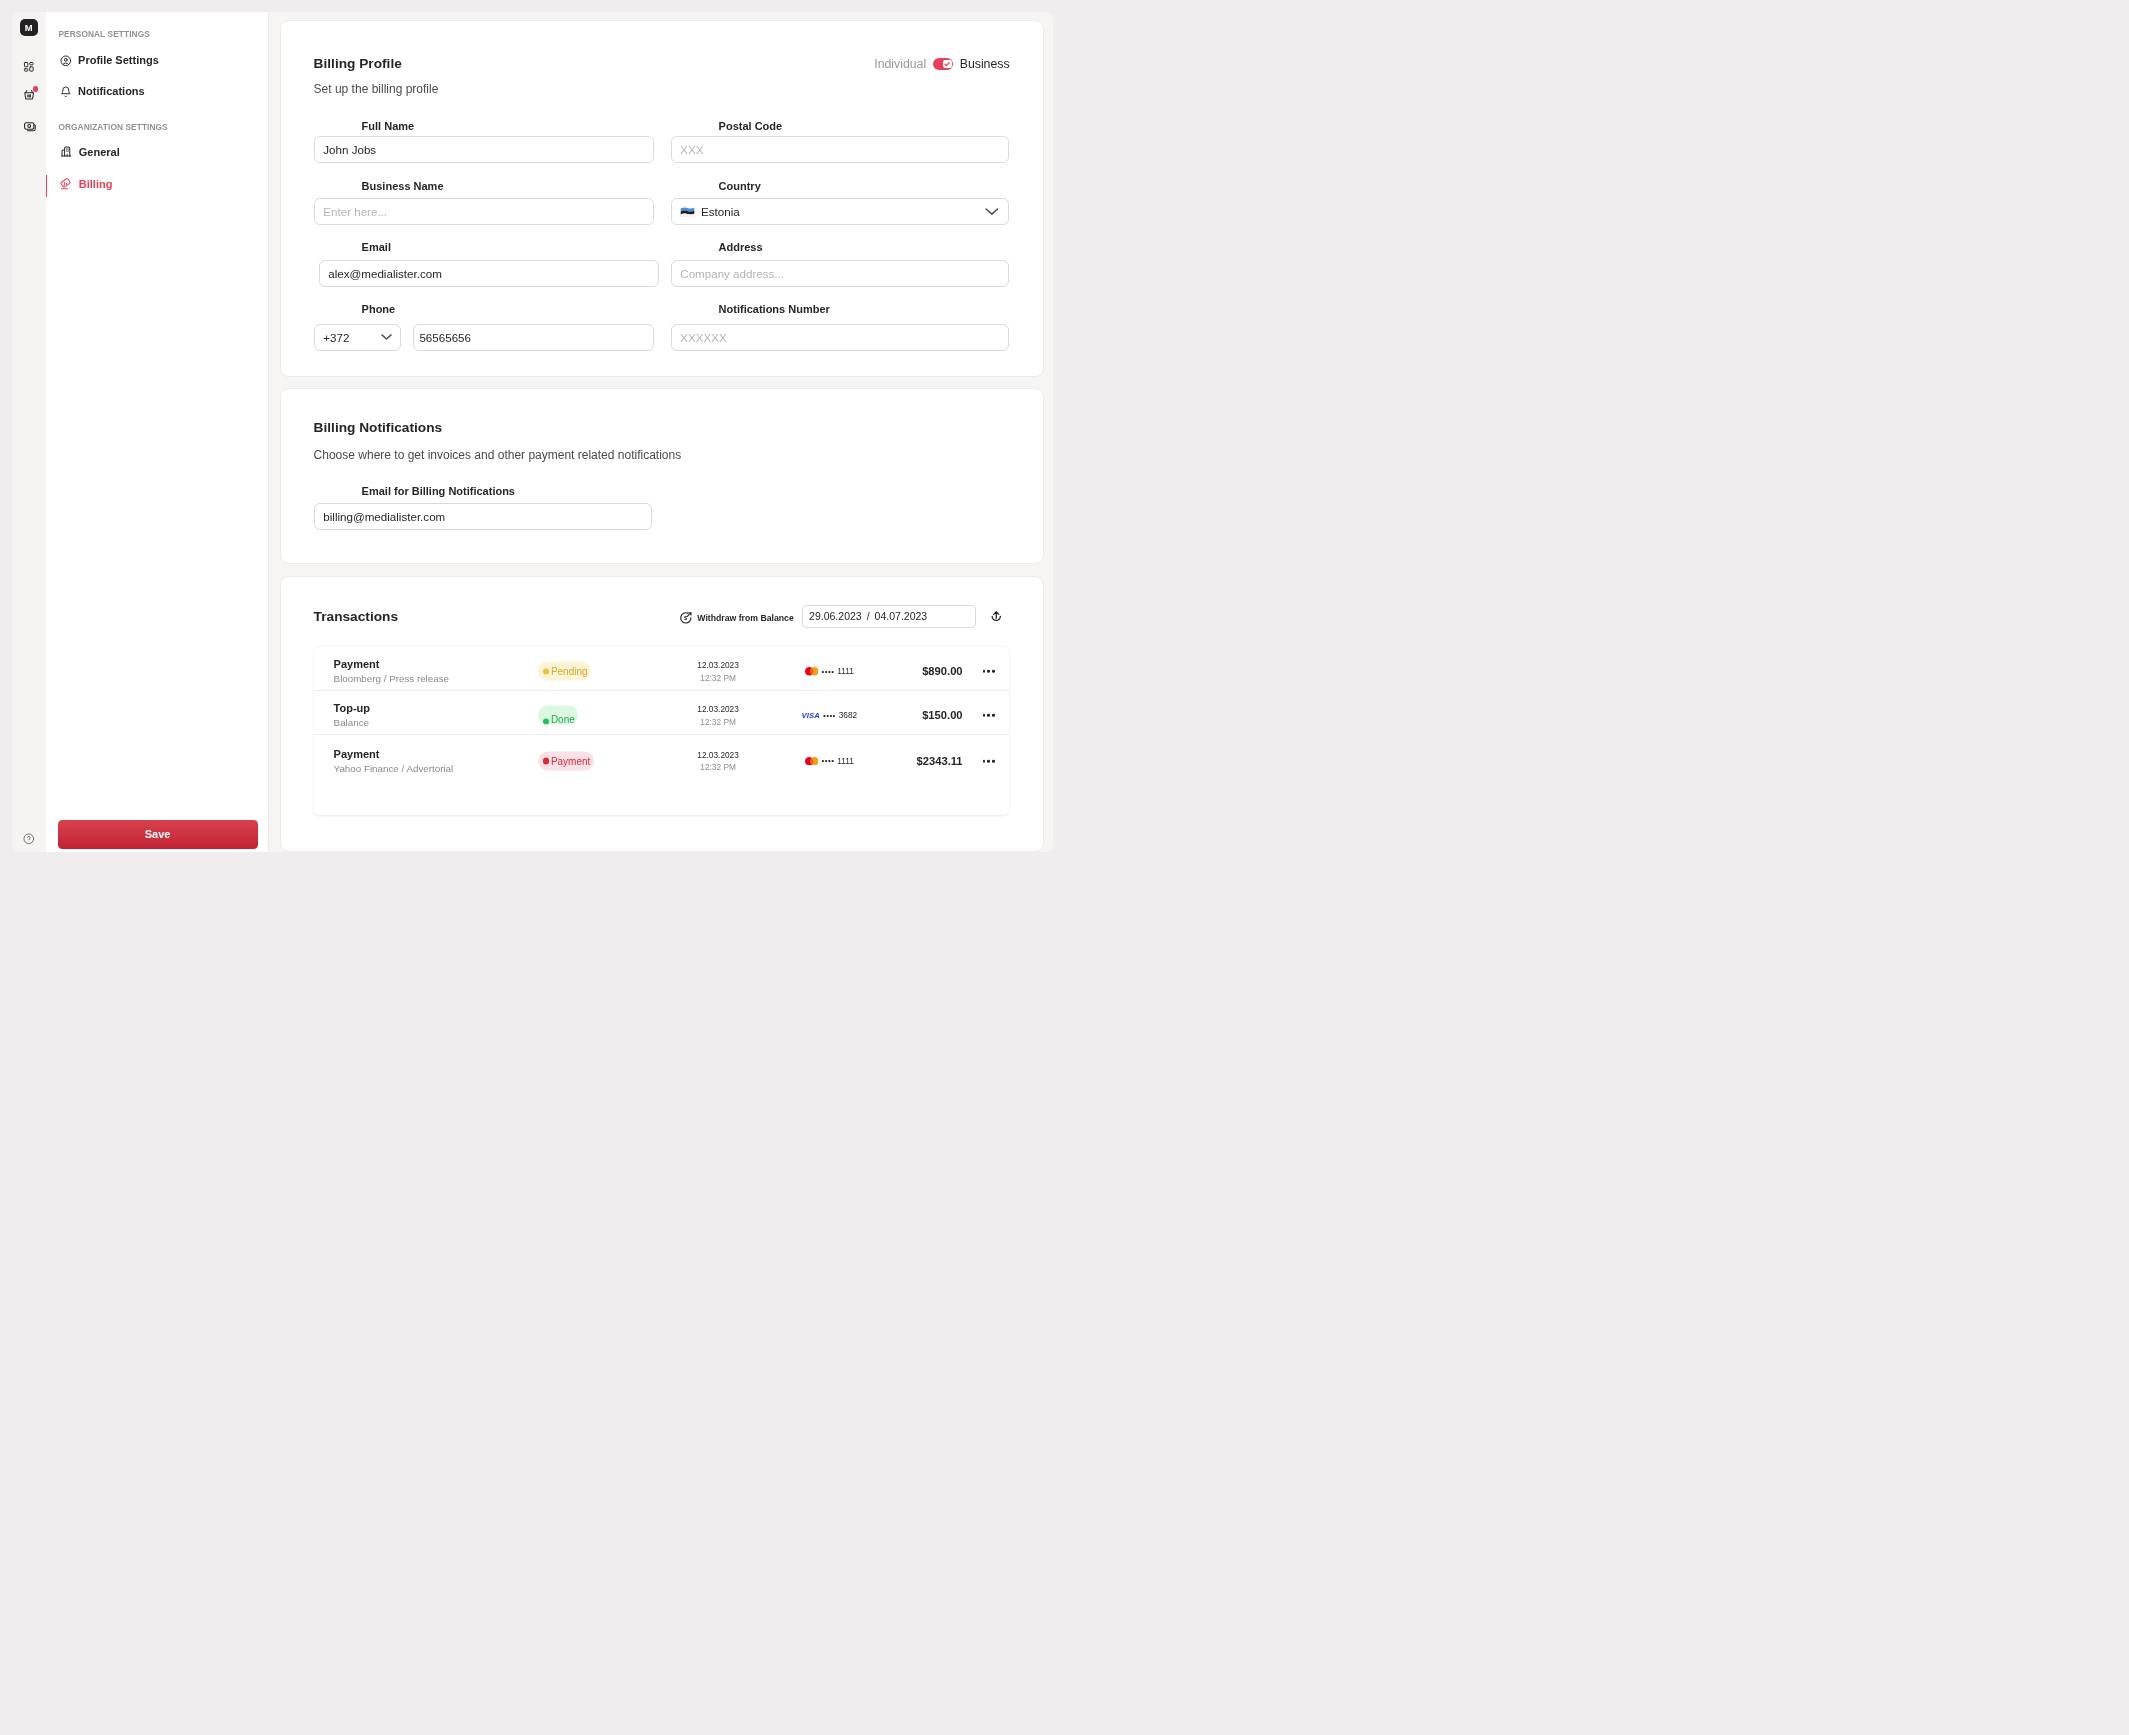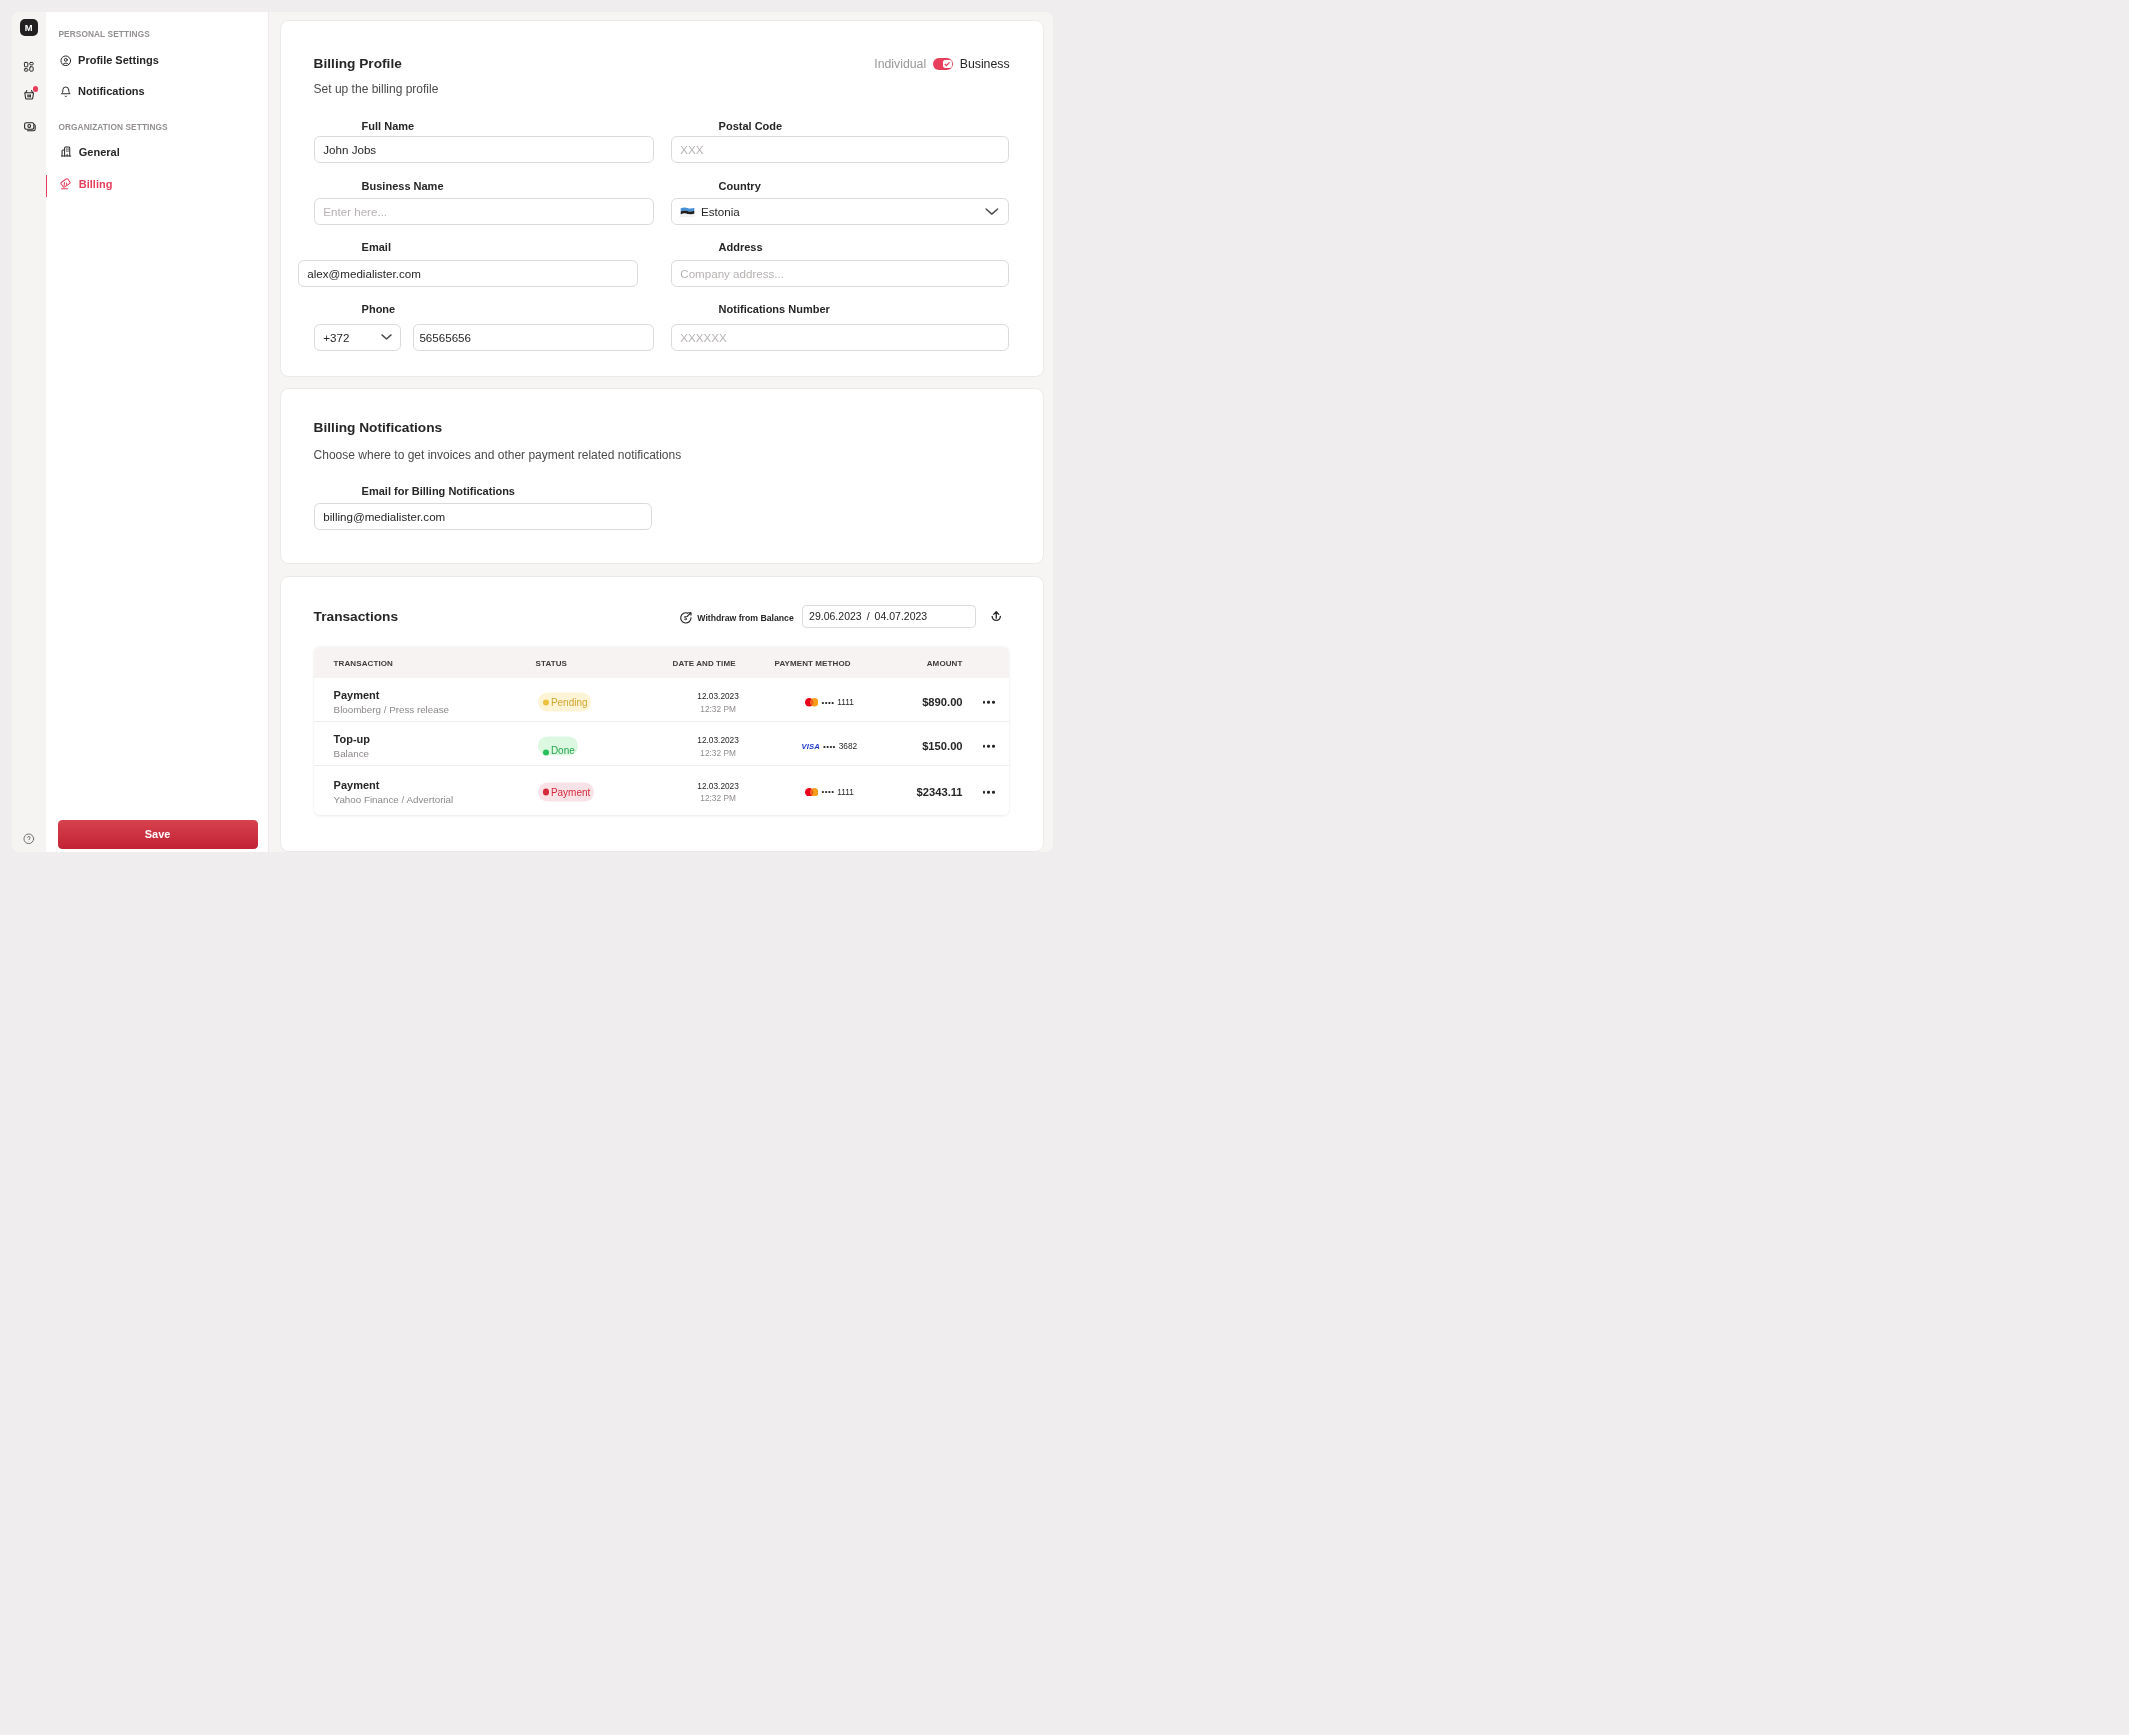--- a/index.html
+++ b/index.html
@@ -125,21 +125,21 @@
         <path d="M1 7.5 C4 5.9 8 5.9 10.5 6.9 C13 7.9 17 7.9 20 6.5 V10.8 C17 12.2 13 12.2 10.5 11.2 C8 10.2 4 10.2 1 11.8 Z" fill="#1e1e1e"></path>
         <path d="M1 11.8 C4 10.2 8 10.2 10.5 11.2 C13 12.2 17 12.2 20 10.8 V15.1 C17 16.5 13 16.5 10.5 15.5 C8 14.5 4 14.5 1 16.1 Z" fill="#f5f4f4" stroke="#ddd" stroke-width="0.3"></path>
       </svg>
     <span>Estonia</span>
     <svg width="13.7" height="7.2" viewBox="0 0 19 10" fill="none" stroke="#4a4a4a" stroke-width="2" stroke-linecap="round" stroke-linejoin="round" style="position:absolute; right:8.7px;">
         <path d="M1.5 1.5 L9.5 8.5 L17.5 1.5"></path>
       </svg>
   </div>
 
   <div class="abs label" style="left:302px; top:230px;">Email</div>
-  <div class="input" style="left:286px; top:248px; width:340px;">alex@medialister.com</div>
+  <div class="input" style="left:307px; top:248px; width:340px;">alex@medialister.com</div>
   <div class="abs label" style="left:659px; top:230px;">Address</div>
   <div class="input ph" style="left:659px; top:248px; width:338px;">Company address...</div>
 
   <div class="abs label" style="left:302px; top:292px;">Phone</div>
   <div class="input" style="left:302px; top:312px; width:87px;">
     <span>+372</span>
     <svg width="11" height="5.8" viewBox="0 0 15 8" fill="none" stroke="#4a4a4a" stroke-width="1.9" stroke-linecap="round" stroke-linejoin="round" style="position:absolute; right:8px;">
         <path d="M1.2 1.2 L7.5 6.8 L13.8 1.2"></path>
       </svg>
   </div>
@@ -165,27 +165,20 @@
   </div>
   <div class="abs" style="left:790px; top:593px; width:174px; height:23px; border:0.7px solid #ddd9d9; border-radius:4.3px; background:#fff; display:flex; align-items:center; padding-left:6.5px; font-size:10.5px; color:#262626;">29.06.2023  /  04.07.2023</div>
   <div class="abs" style="left:977px; top:598px;">
     <svg width="14.5" height="14.5" viewBox="0 0 24 24" fill="none" stroke="#262626" stroke-width="2.2" stroke-linecap="round" stroke-linejoin="round">
         <path d="M12 13.5 V3 M7.8 7.2 L12 3 L16.2 7.2"></path>
         <path d="M5.2 10.5 a6.8 6.8 0 0 0 13.6 0"></path>
       </svg>
   </div>
 
   <div class="abs" style="left:302px; top:635px; width:695px; height:168px; border-radius:5.8px; background:#fff; box-shadow:0 0.7px 2.9px rgba(60,50,50,0.10);">
-    <div style="height:31px; background:#f6f3f2; border-radius:5.8px 5.8px 0 0; position:relative;">
-      <span class="th" style="white-space:nowrap; position:absolute; left:20px; top:12.3px; font-size:8px; font-weight:bold; letter-spacing:0.1px; color:#3f3b3b;">TRANSACTION</span>
-      <span class="th" style="white-space:nowrap; position:absolute; left:222px; top:12.3px; font-size:8px; font-weight:bold; letter-spacing:0.1px; color:#3f3b3b;">STATUS</span>
-      <span class="th" style="white-space:nowrap; position:absolute; left:352px; top:12.3px; width:77px; text-align:center; font-size:8px; font-weight:bold; letter-spacing:0.1px; color:#3f3b3b;">DATE AND TIME</span>
-      <span class="th" style="white-space:nowrap; position:absolute; left:459px; top:12.3px; width:80px; text-align:center; font-size:8px; font-weight:bold; letter-spacing:0.1px; color:#3f3b3b;">PAYMENT METHOD</span>
-      <span class="th" style="white-space:nowrap; position:absolute; left:613px; top:12.3px; width:36px; text-align:center; font-size:8px; font-weight:bold; letter-spacing:0.1px; color:#3f3b3b;">AMOUNT</span>
-    </div>
 
     <div style="height:44px; position:relative; border-bottom:0.7px solid #f0eded;">
       <div style="position:absolute; left:20px; top:calc(50% + 3.3px); transform:translateY(-50%);">
         <div style="font-size:11px; font-weight:bold; color:#262626; line-height:13.7px;">Payment</div>
         <div style="font-size:9.8px; color:#8d8888; line-height:13px;">Bloomberg / Press release</div>
       </div>
       <div style="position:absolute; left:224px; top:calc(50% + 3.3px); transform:translateY(-50%); height:19px; border-radius:9.4px; background:#fdf4d5; display:flex; align-items:center; padding:0 3.3px 0 5px; gap:2.2px;">
         <div style="width:6.1px; height:6.1px; border-radius:50%; background:#ecc13e;"></div>
         <span style="font-size:10px; color:#d3a62f;">Pending</span>
       </div>

